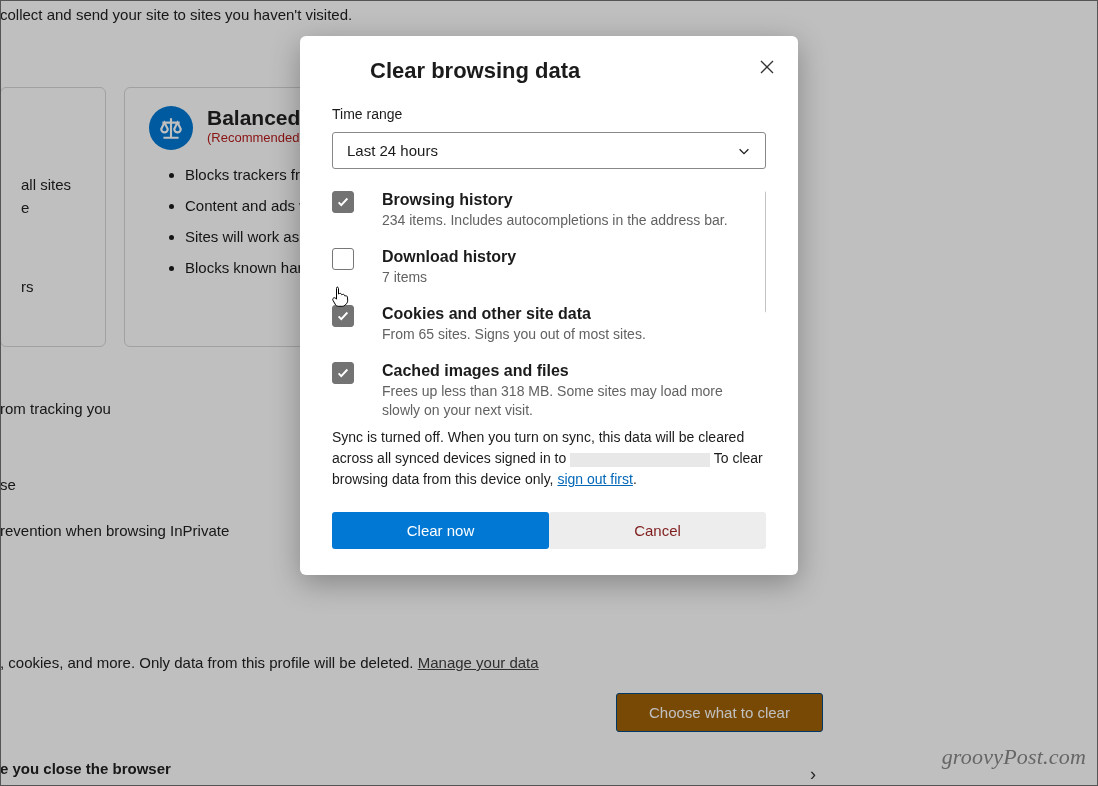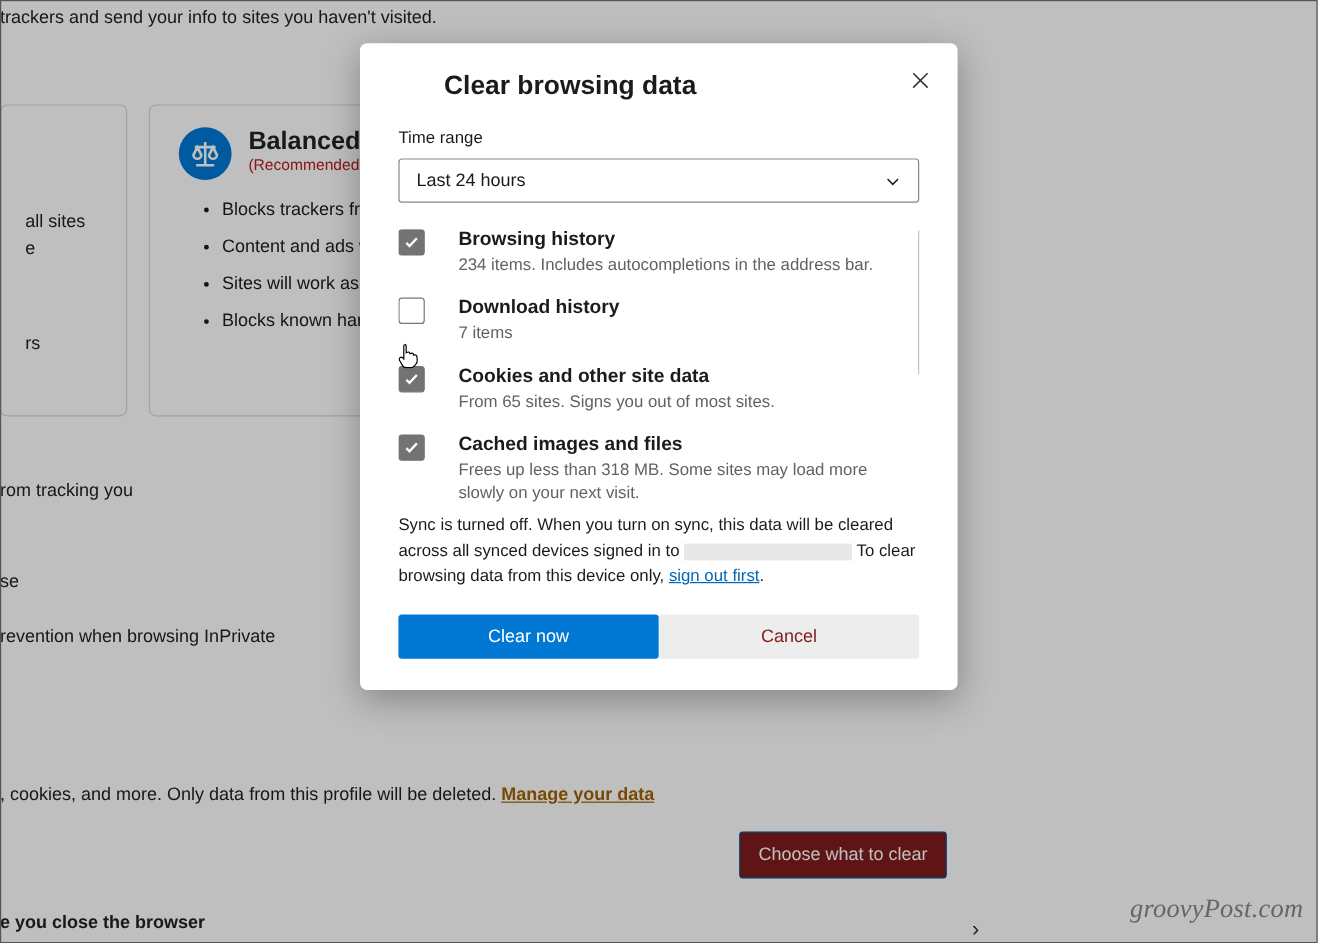--- a/index.html
+++ b/index.html
@@ -32,25 +32,25 @@
   .scales-icon {
     width: 44px; height: 44px; background: #0078d4; border-radius: 50%;
     display: flex; align-items: center; justify-content: center;
     color: #fff; font-size: 22px; flex-shrink: 0;
   }
   .balanced-title { font-size: 21px; font-weight: 700; }
   .balanced-sub { font-size: 13px; color: #b91c1c; }
   .bullet-list { list-style: disc; margin-left: 40px; font-size: 15px; color: #1b1b1b; }
   .bullet-list li { margin-bottom: 10px; line-height: 1.4; }
   .bg-line { position: absolute; left: 0; font-size: 15px; }
-  .bg-link { color: #a16207; text-decoration: underline; cursor: pointer; font-weight: bold; }
+  .bg-link { color: #404040; text-decoration: underline; cursor: pointer; }
   .choose-btn {
     position: absolute; top: 693px; left: 616px;
-    background: #7f1d1d; color: #fff; border: 1px solid #004a86;
-    padding: 10px 15px; font-size: 15px; border-radius: 3px; cursor: pointer;
+    background: #a16207; color: #fff; border: 1px solid #004a86;
+    padding: 10px 32px; font-size: 15px; border-radius: 3px; cursor: pointer;
   }
   .bg-arrow { position: absolute; top: 764px; left: 810px; font-size: 18px; color: #333; user-select: none; }
   .watermark {
     position: absolute; bottom: 16px; right: 12px;
     font-family: Georgia, serif; font-style: italic;
     color: #888; font-size: 22px; letter-spacing: 0.2px;
   }
 
   
   .dim {
@@ -127,21 +127,21 @@
     border-radius: 3px; cursor: pointer; border: none;
     text-align: center;
   }
   .dlg-btn.primary { background: #0078d4; color: #fff; }
   .dlg-btn.secondary { background: #ededed; color: #7f1d1d; }
 </style>
 </head>
 <body>
 
 <div class="page-bg">
-  <div class="bg-top-text">trackers and send your info to sites you haven't visited.</div>
+  <div class="bg-top-text">collect and send your site to sites you haven't visited.</div>
 
   <div class="bg-card-row">
     <div class="bg-card basic">
       <div style="height:70px"></div>
       <div>all sites</div>
       <div style="height:6px"></div>
       <div>e</div>
       <div style="height:62px"></div>
       <div>rs</div>
     </div>

